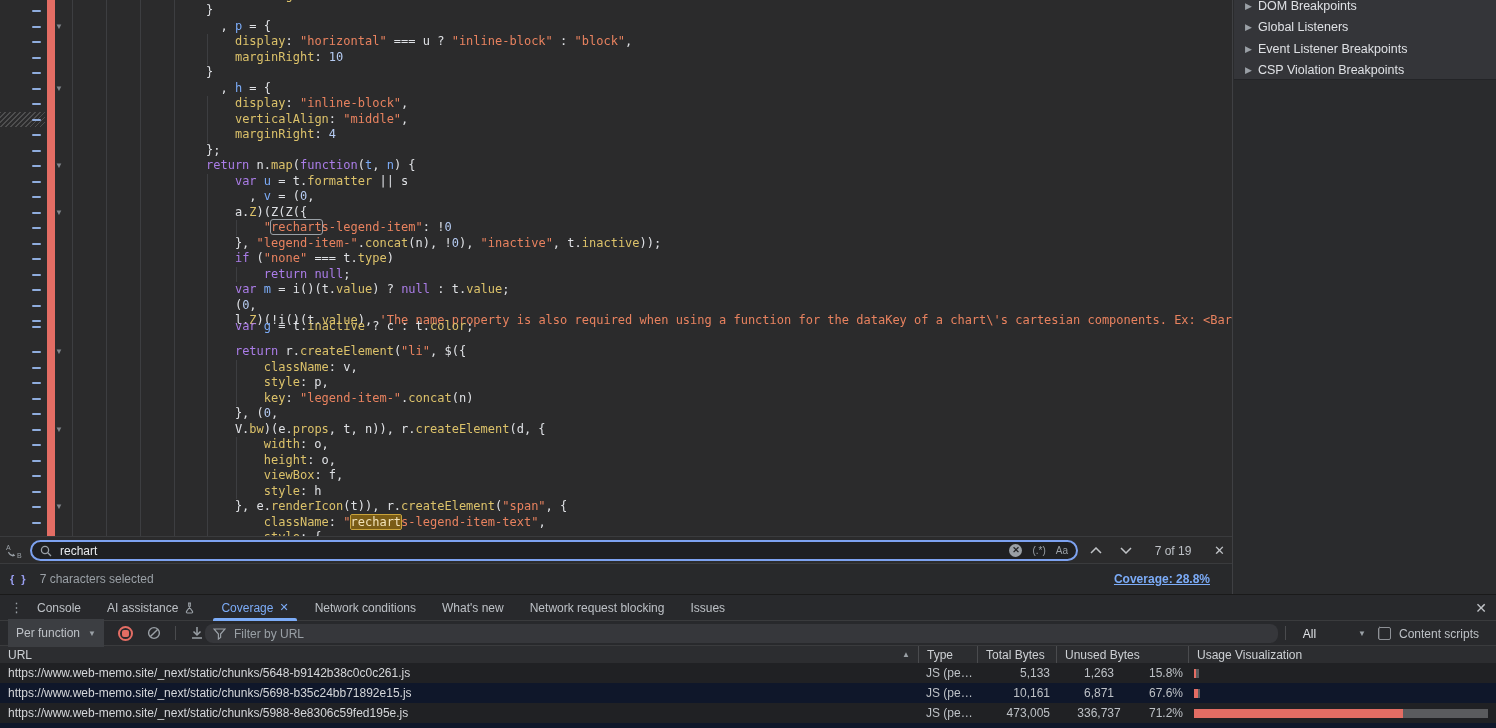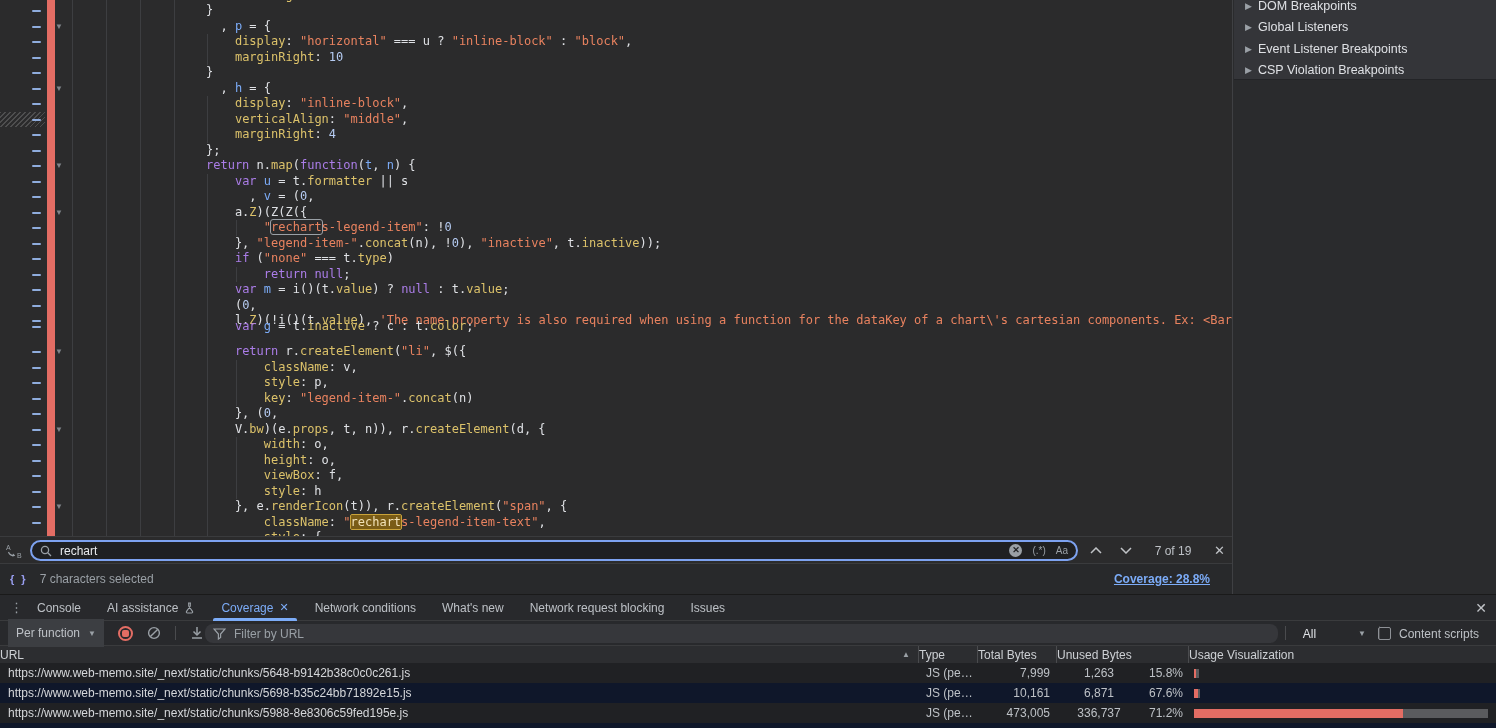--- a/index.html
+++ b/index.html
@@ -93,21 +93,21 @@
   .all-dd { position:absolute; right:130px; top:0; height:25px; display:flex; align-items:center; gap:42px;
     color:#dfe1e5; font-size:12px; }
   .all-dd .carat { font-size:8px; color:#9aa0a6; }
   .cs-box { position:absolute; right:-12px; top:0; width:130px; height:25px; display:flex; align-items:center; }
   .cb { width:13px; height:13px; border:1.5px solid #8e9196; border-radius:2px; }
   .cs-label { color:#bdc1c6; font-size:12px; margin-left:8px; white-space:nowrap; }
 
   .grid-header { display:grid; grid-template-columns:918px 59px 79px 132px 308px; height:18px;
     background:#2c2d30; border-bottom:1px solid #3a3b3d; }
   .gh-cell { position:relative; display:flex; align-items:center; color:#cdd0d4; font-size:12px;
-    padding-left:0; border-left:1px solid #4a4b4e; overflow:hidden; white-space:nowrap; }
+    padding-left:8px; border-left:1px solid #4a4b4e; overflow:hidden; white-space:nowrap; }
   .gh-cell:first-child { border-left:none; }
   .sort-arrow { position:absolute; right:8px; font-size:8px; color:#9aa0a6; }
   .grid-body { position:relative; margin-top:-1px; }
   .grid-row { display:grid; grid-template-columns:918px 59px 79px 132px 308px; height:20px; }
   .grid-row.odd  { background:#202124; }
   .grid-row.even { background:#0f172a; }
   .gc { display:flex; align-items:center; overflow:hidden; white-space:nowrap; font-size:12px; }
   .gc.url  { color:#d5d7da; padding-left:8px; }
   .gc.type { color:#bdc1c6; padding-left:8px; }
   .gc.num  { color:#bdc1c6; justify-content:flex-end; padding-right:6px; }
@@ -438,21 +438,21 @@
           <span>Unused Bytes</span>
         </div>
         <div class="gh-cell">
           <span>Usage Visualization</span>
         </div>
       </div>
     <div class="grid-body" id="grid-body">
         <div class="grid-row odd">
           <div class="gc url">https://www.web-memo.site/_next/static/chunks/5648-b9142b38c0c0c261.js</div>
           <div class="gc type">JS (pe…</div>
-          <div class="gc num">7,999</div>
+          <div class="gc num">5,133</div>
           <div class="gc unused">
             <span class="un">1,263</span>
             <span class="pct">15.8%</span>
           </div>
           <div class="gc viz">
             <div class="bar">
               <span class="red" style="width:1.5px"></span>
               <span class="gray" style="width:3.4718417352882103px"></span>
             </div>
           </div>

